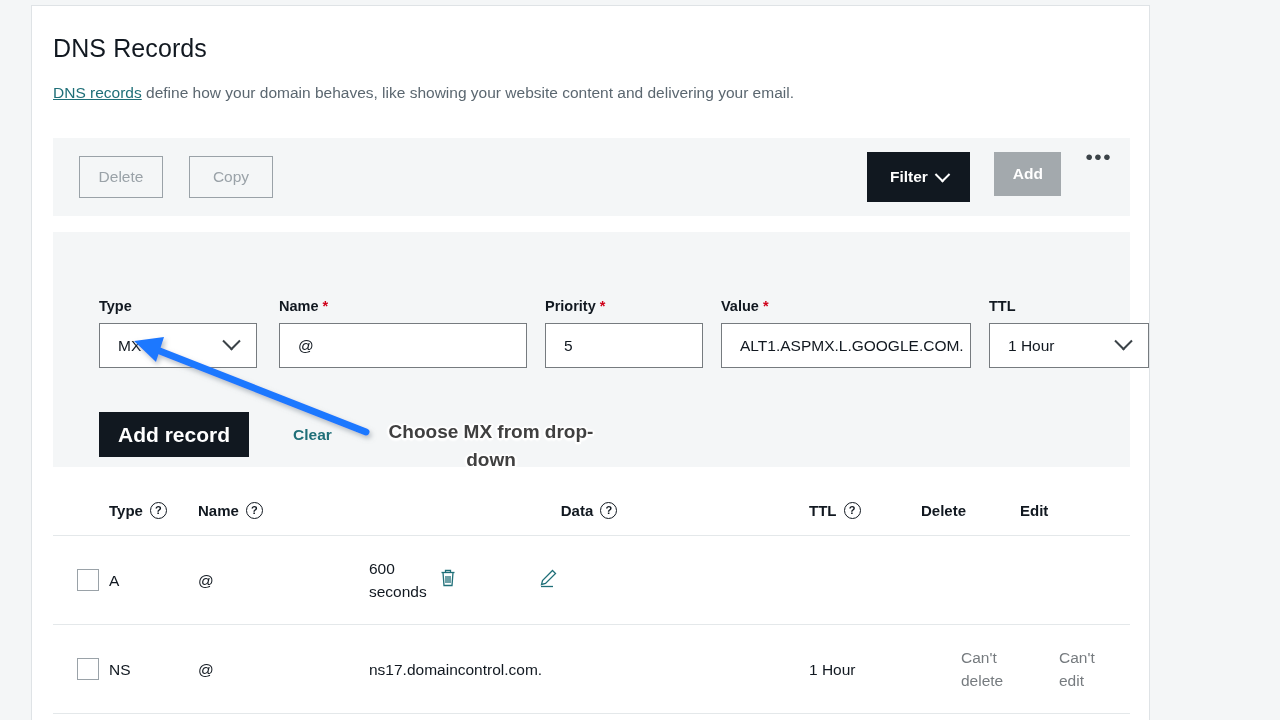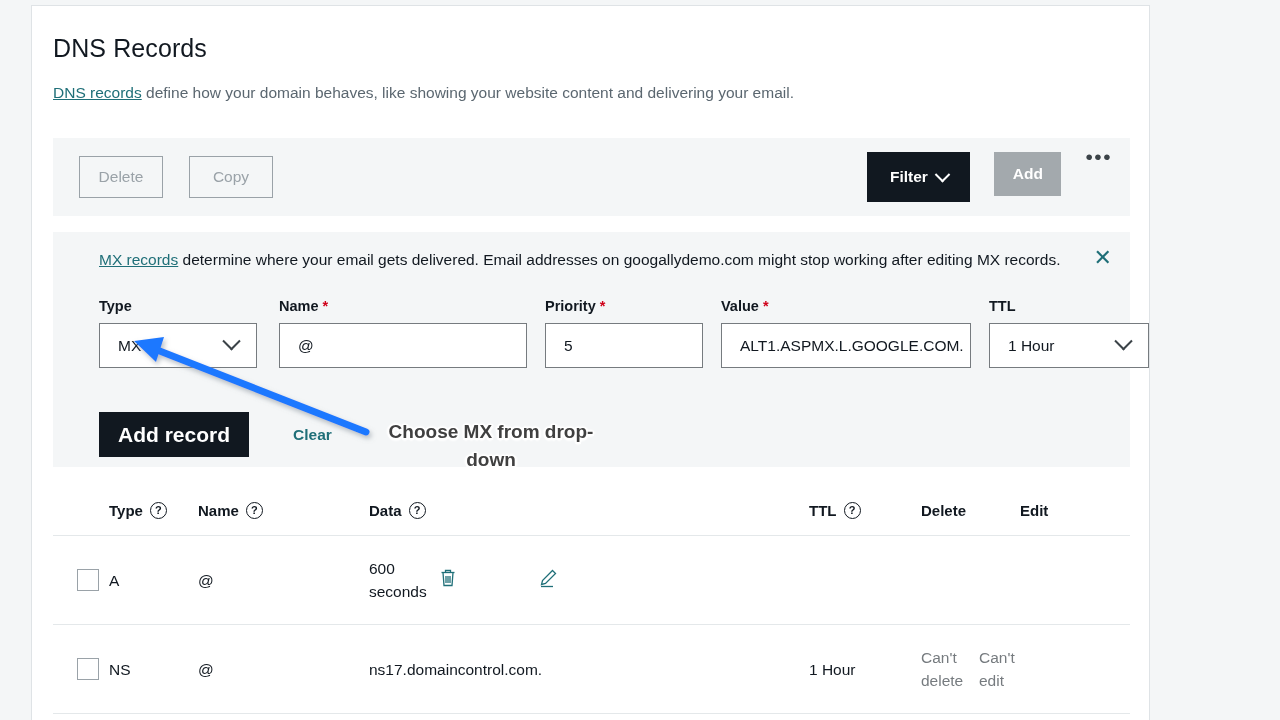--- a/index.html
+++ b/index.html
@@ -213,21 +213,21 @@
   .trow {
     display: flex;
     align-items: center;
     border-bottom: 1px solid #e4e8ea;
   }
   .thead { height: 50px; }
   .tbody-row { height: 89px; }
   .c-check { width: 56px; padding-left: 24px; }
   .c-type  { width: 89px; }
   .c-name  { width: 171px; }
-  .c-data  { width: 440px; }
+  .c-data  { width: 440px; justify-content: center; }
   .c-ttl   { width: 112px; }
   .c-del   { width: 99px; }
   .c-edit  { width: 90px; }
 
   .th {
     font-size: 15px;
     font-weight: bold;
     color: #111820;
     display: flex;
     align-items: center;
@@ -243,21 +243,21 @@
     font-size: 11px;
     font-weight: bold;
     line-height: 1;
     cursor: pointer;
   }
   .td {
     font-size: 15.5px;
     color: #111820;
     line-height: 23px;
   }
-  .td-muted { color: #767b7f; }
+  .td-muted { color: #767b7f; margin-left: 40px; }
   .checkbox {
     width: 22px; height: 22px;
     border: 1px solid #9aa2a8;
     background: #ffffff;
     cursor: pointer;
   }
   .icon-btn {
     color: #1f6f78;
     cursor: pointer;
     display: inline-block;
@@ -307,24 +307,20 @@
           <span>Filter</span>
           <span class="chev-white"></span>
         </button>
         <button class="btn-add">Add</button>
         <span class="kebab">•••</span>
       </div>
     </div>
 
     <div class="mx-panel">
 
-      <div class="mx-notice">
-        <a href="#" class="link">MX records</a><span> determine where your email gets delivered. Email addresses on googallydemo.com might stop working after editing MX records.</span>
-        <span class="notice-close">✕</span>
-      </div>
 
       <div class="form-row">
 
         <div class="field w-type">
           <label class="field-label">
             <span>Type</span>
           </label>
           <div class="ctrl select">
             <span>MX</span>
             <span class="chev"></span>

